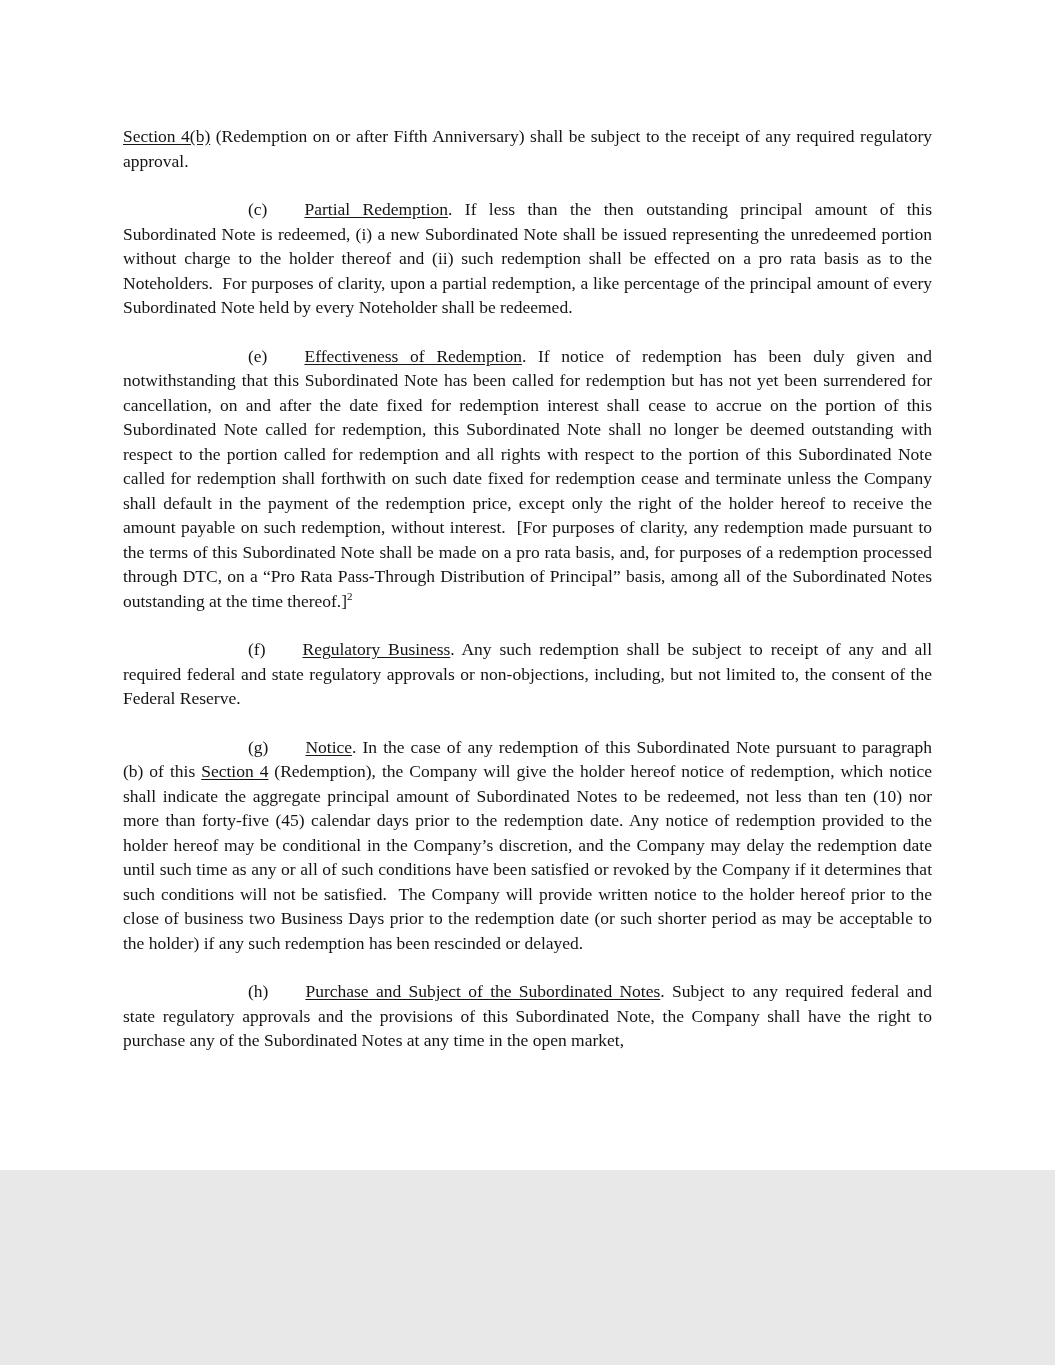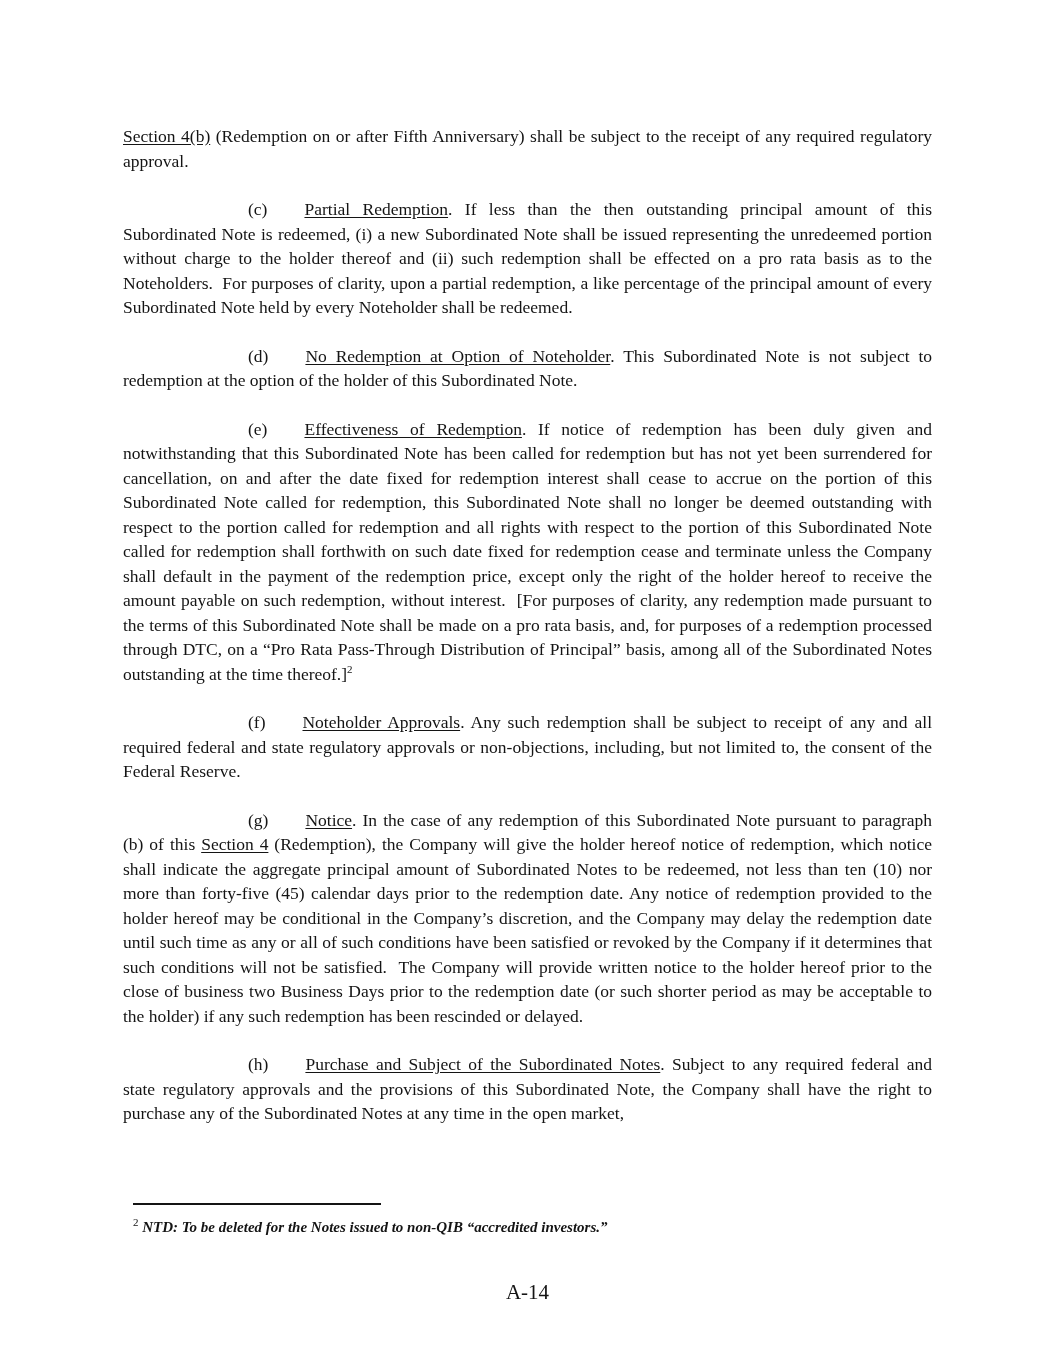--- a/index.html
+++ b/index.html
@@ -1,20 +1,20 @@
 <!DOCTYPE html>
 <html><head>
 <meta charset="utf-8">
 <style>
   * { box-sizing: border-box; }
   html, body { margin: 0; padding: 0; background: #e8e8e8; }
   .page {
     position: relative;
     width: 1055px;
-    height: 1365px;
+    height: 1170px;
     margin: 0 auto;
     background: #ffffff;
     color: #141414;
     font-family: "Liberation Serif", "DejaVu Serif", serif;
     font-size: 17.5px;
     line-height: 24.5px;
     overflow: hidden;
   }
   .doc-body {
     position: absolute;
@@ -62,23 +62,22 @@
     font-size: 21px;
   }
 </style>
 </head>
 <body>
 
 <div class="page">
   <div class="doc-body">
     <p><span class="u">Section 4(b)</span><span> (Redemption on or after Fifth Anniversary) shall be subject to the receipt of any required regulatory approval.</span></p>
     <p class="indent"><span>(c)</span><span class="tab"></span><span class="u">Partial Redemption</span><span>. If less than the then outstanding principal amount of this Subordinated Note is redeemed, (i) a new Subordinated Note shall be issued representing the unredeemed portion without charge to the holder thereof and (ii) such redemption shall be effected on a pro rata basis as to the Noteholders.&nbsp; For purposes of clarity, upon a partial redemption, a like percentage of the principal amount of every Subordinated Note held by every Noteholder shall be redeemed.</span></p>
-    <p class="indent"><span>(d)</span><span class="tab"></span><span class="u">No Redemption at Option of Noteholder</span><span>. This Subordinated Note is not subject to redemption at the option of the holder of this Subordinated Note.</span></p>
     <p class="indent"><span>(e)</span><span class="tab"></span><span class="u">Effectiveness of Redemption</span><span>. If notice of redemption has been duly given and notwithstanding that this Subordinated Note has been called for redemption but has not yet been surrendered for cancellation, on and after the date fixed for redemption interest shall cease to accrue on the portion of this Subordinated Note called for redemption, this Subordinated Note shall no longer be deemed outstanding with respect to the portion called for redemption and all rights with respect to the portion of this Subordinated Note called for redemption shall forthwith on such date fixed for redemption cease and terminate unless the Company shall default in the payment of the redemption price, except only the right of the holder hereof to receive the amount payable on such redemption, without interest.&nbsp; [For purposes of clarity, any redemption made pursuant to the terms of this Subordinated Note shall be made on a pro rata basis, and, for purposes of a redemption processed through DTC, on a “Pro Rata Pass-Through Distribution of Principal” basis, among all of the Subordinated Notes outstanding at the time thereof.]</span><sup>2</sup></p>
-    <p class="indent"><span>(f)</span><span class="tab"></span><span class="u">Noteholder Approvals</span><span>. Any such redemption shall be subject to receipt of any and all required federal and state regulatory approvals or non-objections, including, but not limited to, the consent of the Federal Reserve.</span></p>
+    <p class="indent"><span>(f)</span><span class="tab"></span><span class="u">Regulatory Business</span><span>. Any such redemption shall be subject to receipt of any and all required federal and state regulatory approvals or non-objections, including, but not limited to, the consent of the Federal Reserve.</span></p>
     <p class="indent"><span>(g)</span><span class="tab"></span><span class="u">Notice</span><span>. In the case of any redemption of this Subordinated Note pursuant to paragraph (b) of this </span><span class="u">Section 4</span><span> (Redemption), the Company will give the holder hereof notice of redemption, which notice shall indicate the aggregate principal amount of Subordinated Notes to be redeemed, not less than ten (10) nor more than forty-five (45) calendar days prior to the redemption date. Any notice of redemption provided to the holder hereof may be conditional in the Company’s discretion, and the Company may delay the redemption date until such time as any or all of such conditions have been satisfied or revoked by the Company if it determines that such conditions will not be satisfied.&nbsp; The Company will provide written notice to the holder hereof prior to the close of business two Business Days prior to the redemption date (or such shorter period as may be acceptable to the holder) if any such redemption has been rescinded or delayed.</span></p>
     <p class="indent"><span>(h)</span><span class="tab"></span><span class="u">Purchase and Subject of the Subordinated Notes</span><span>. Subject to any required federal and state regulatory approvals and the provisions of this Subordinated Note, the Company shall have the right to purchase any of the Subordinated Notes at any time in the open market,</span></p>
   </div>
 
   <div class="footnote-area">
     <div class="fn-rule"></div>
     <p class="footnote"><sup>2</sup><span class="bi"> NTD: To be deleted for the Notes issued to non-QIB “accredited investors.”</span></p>
   </div>
 
   <div class="page-number">A-14</div>

